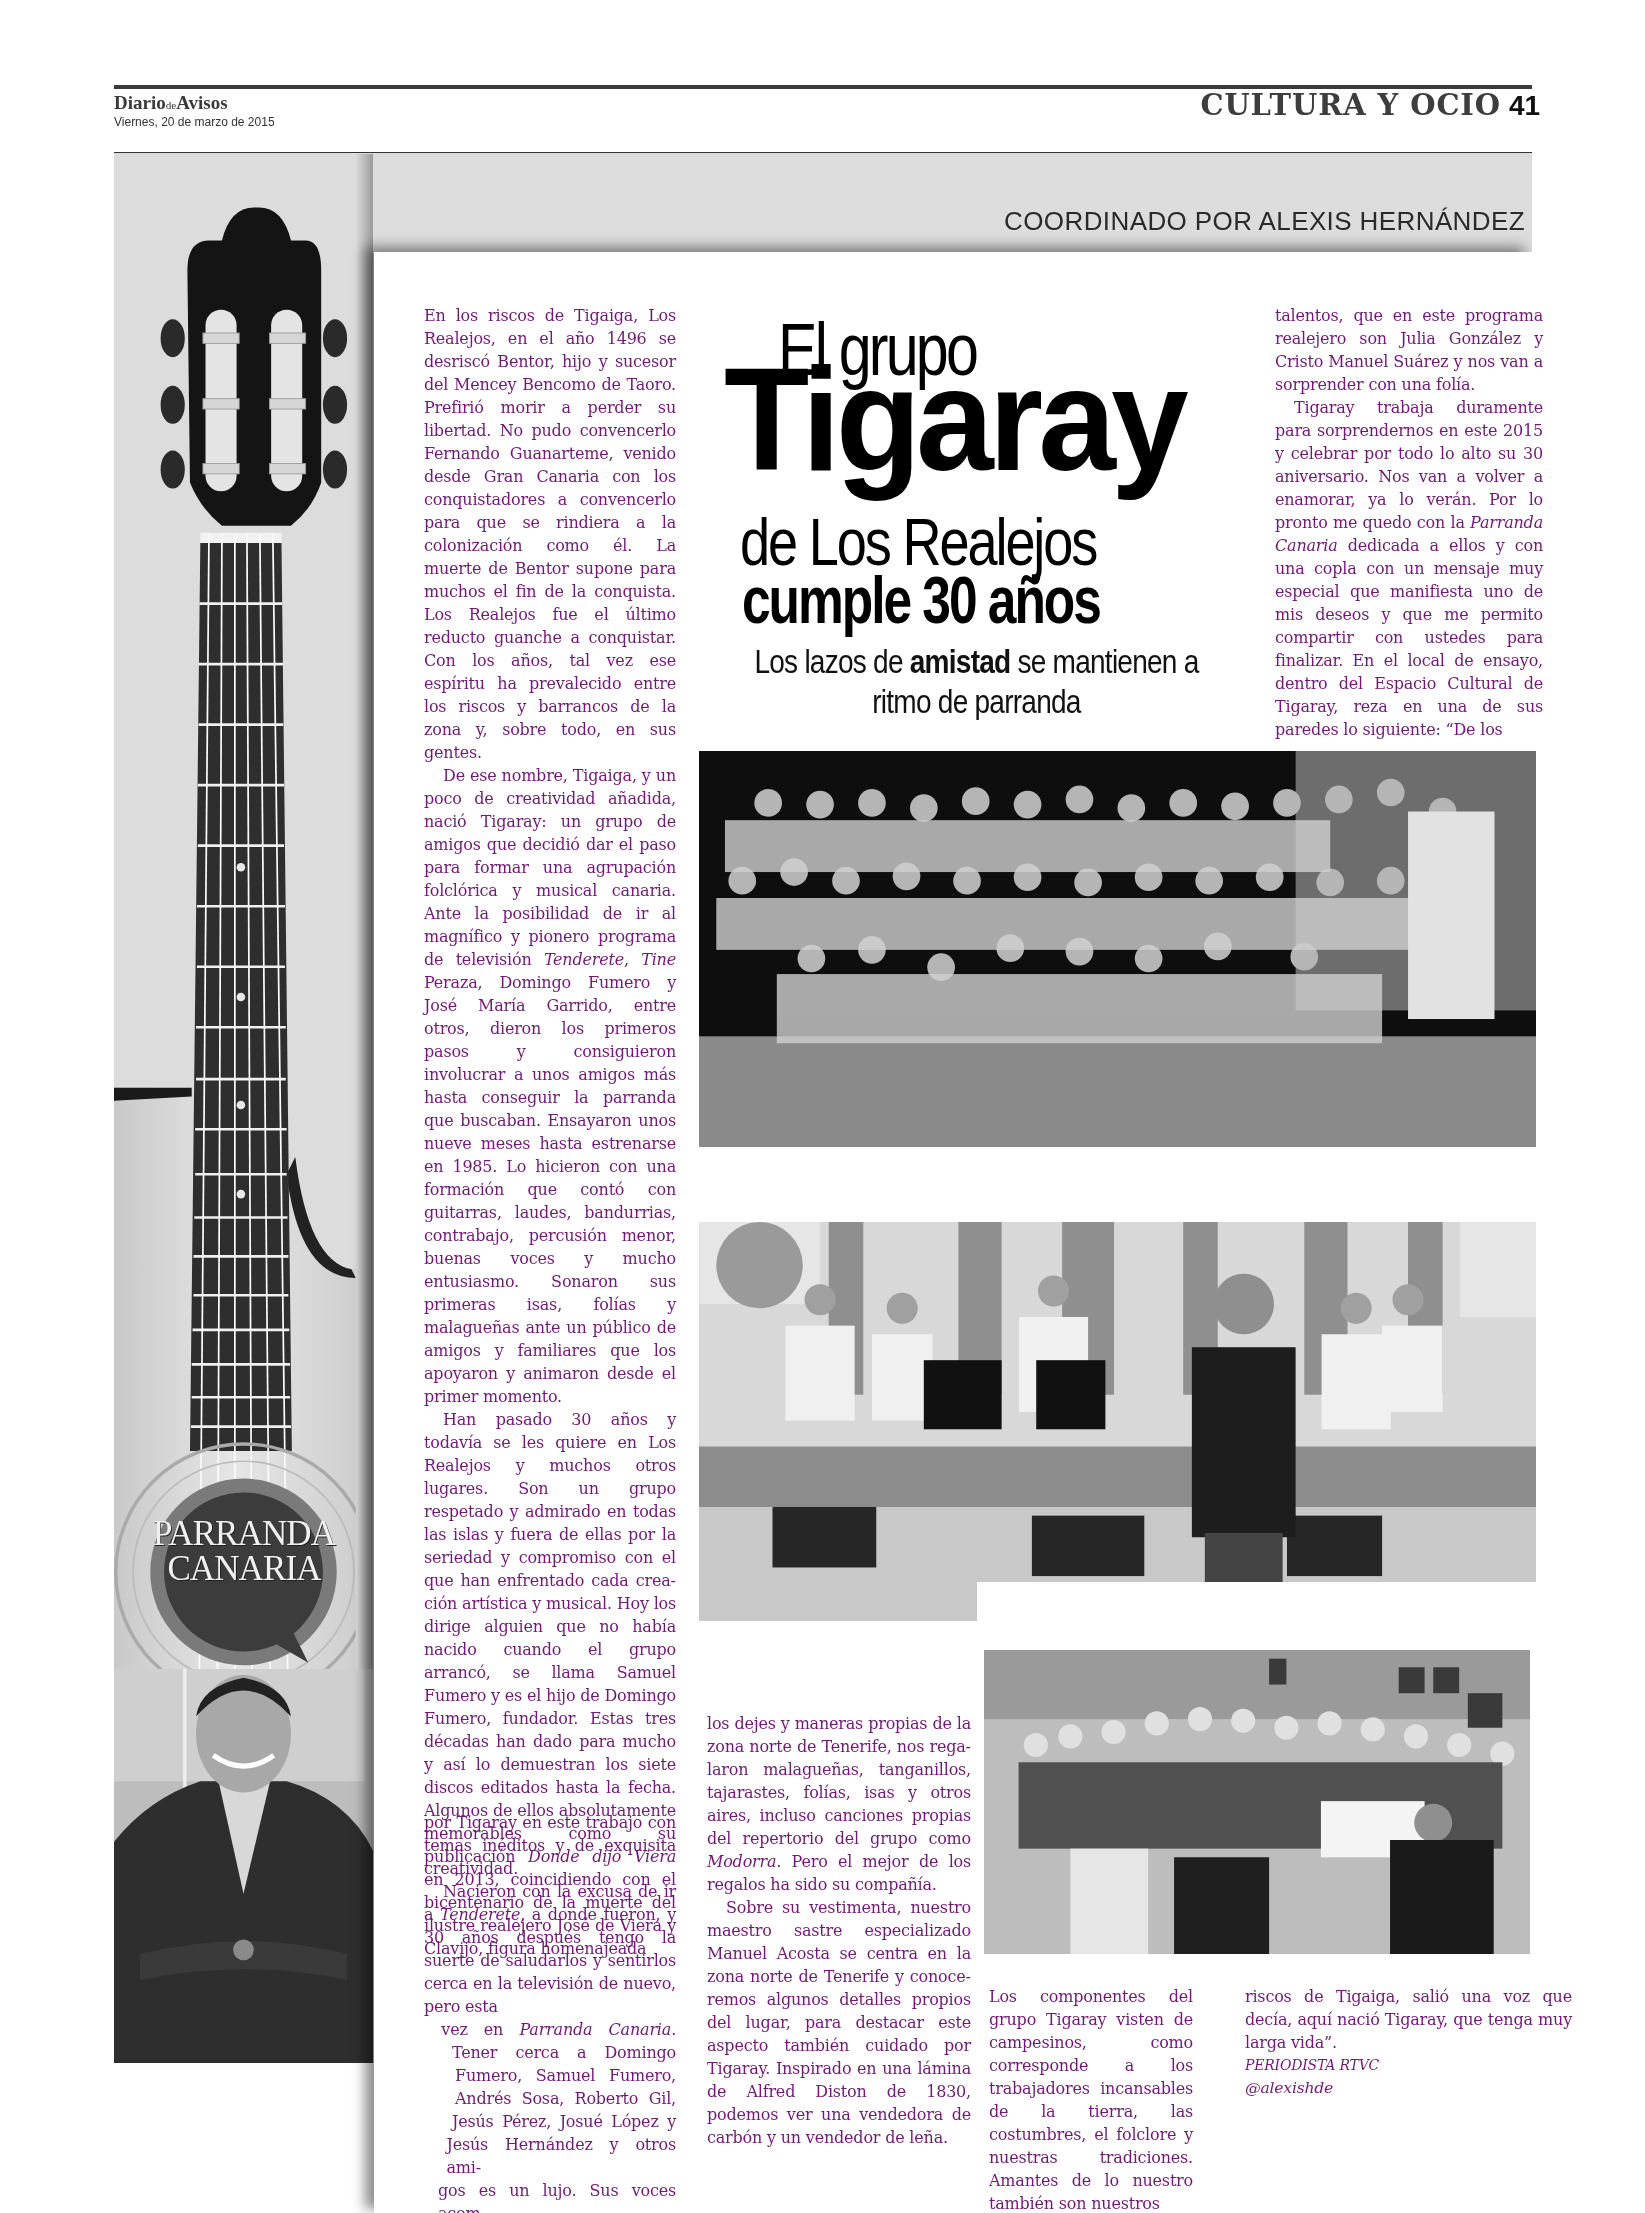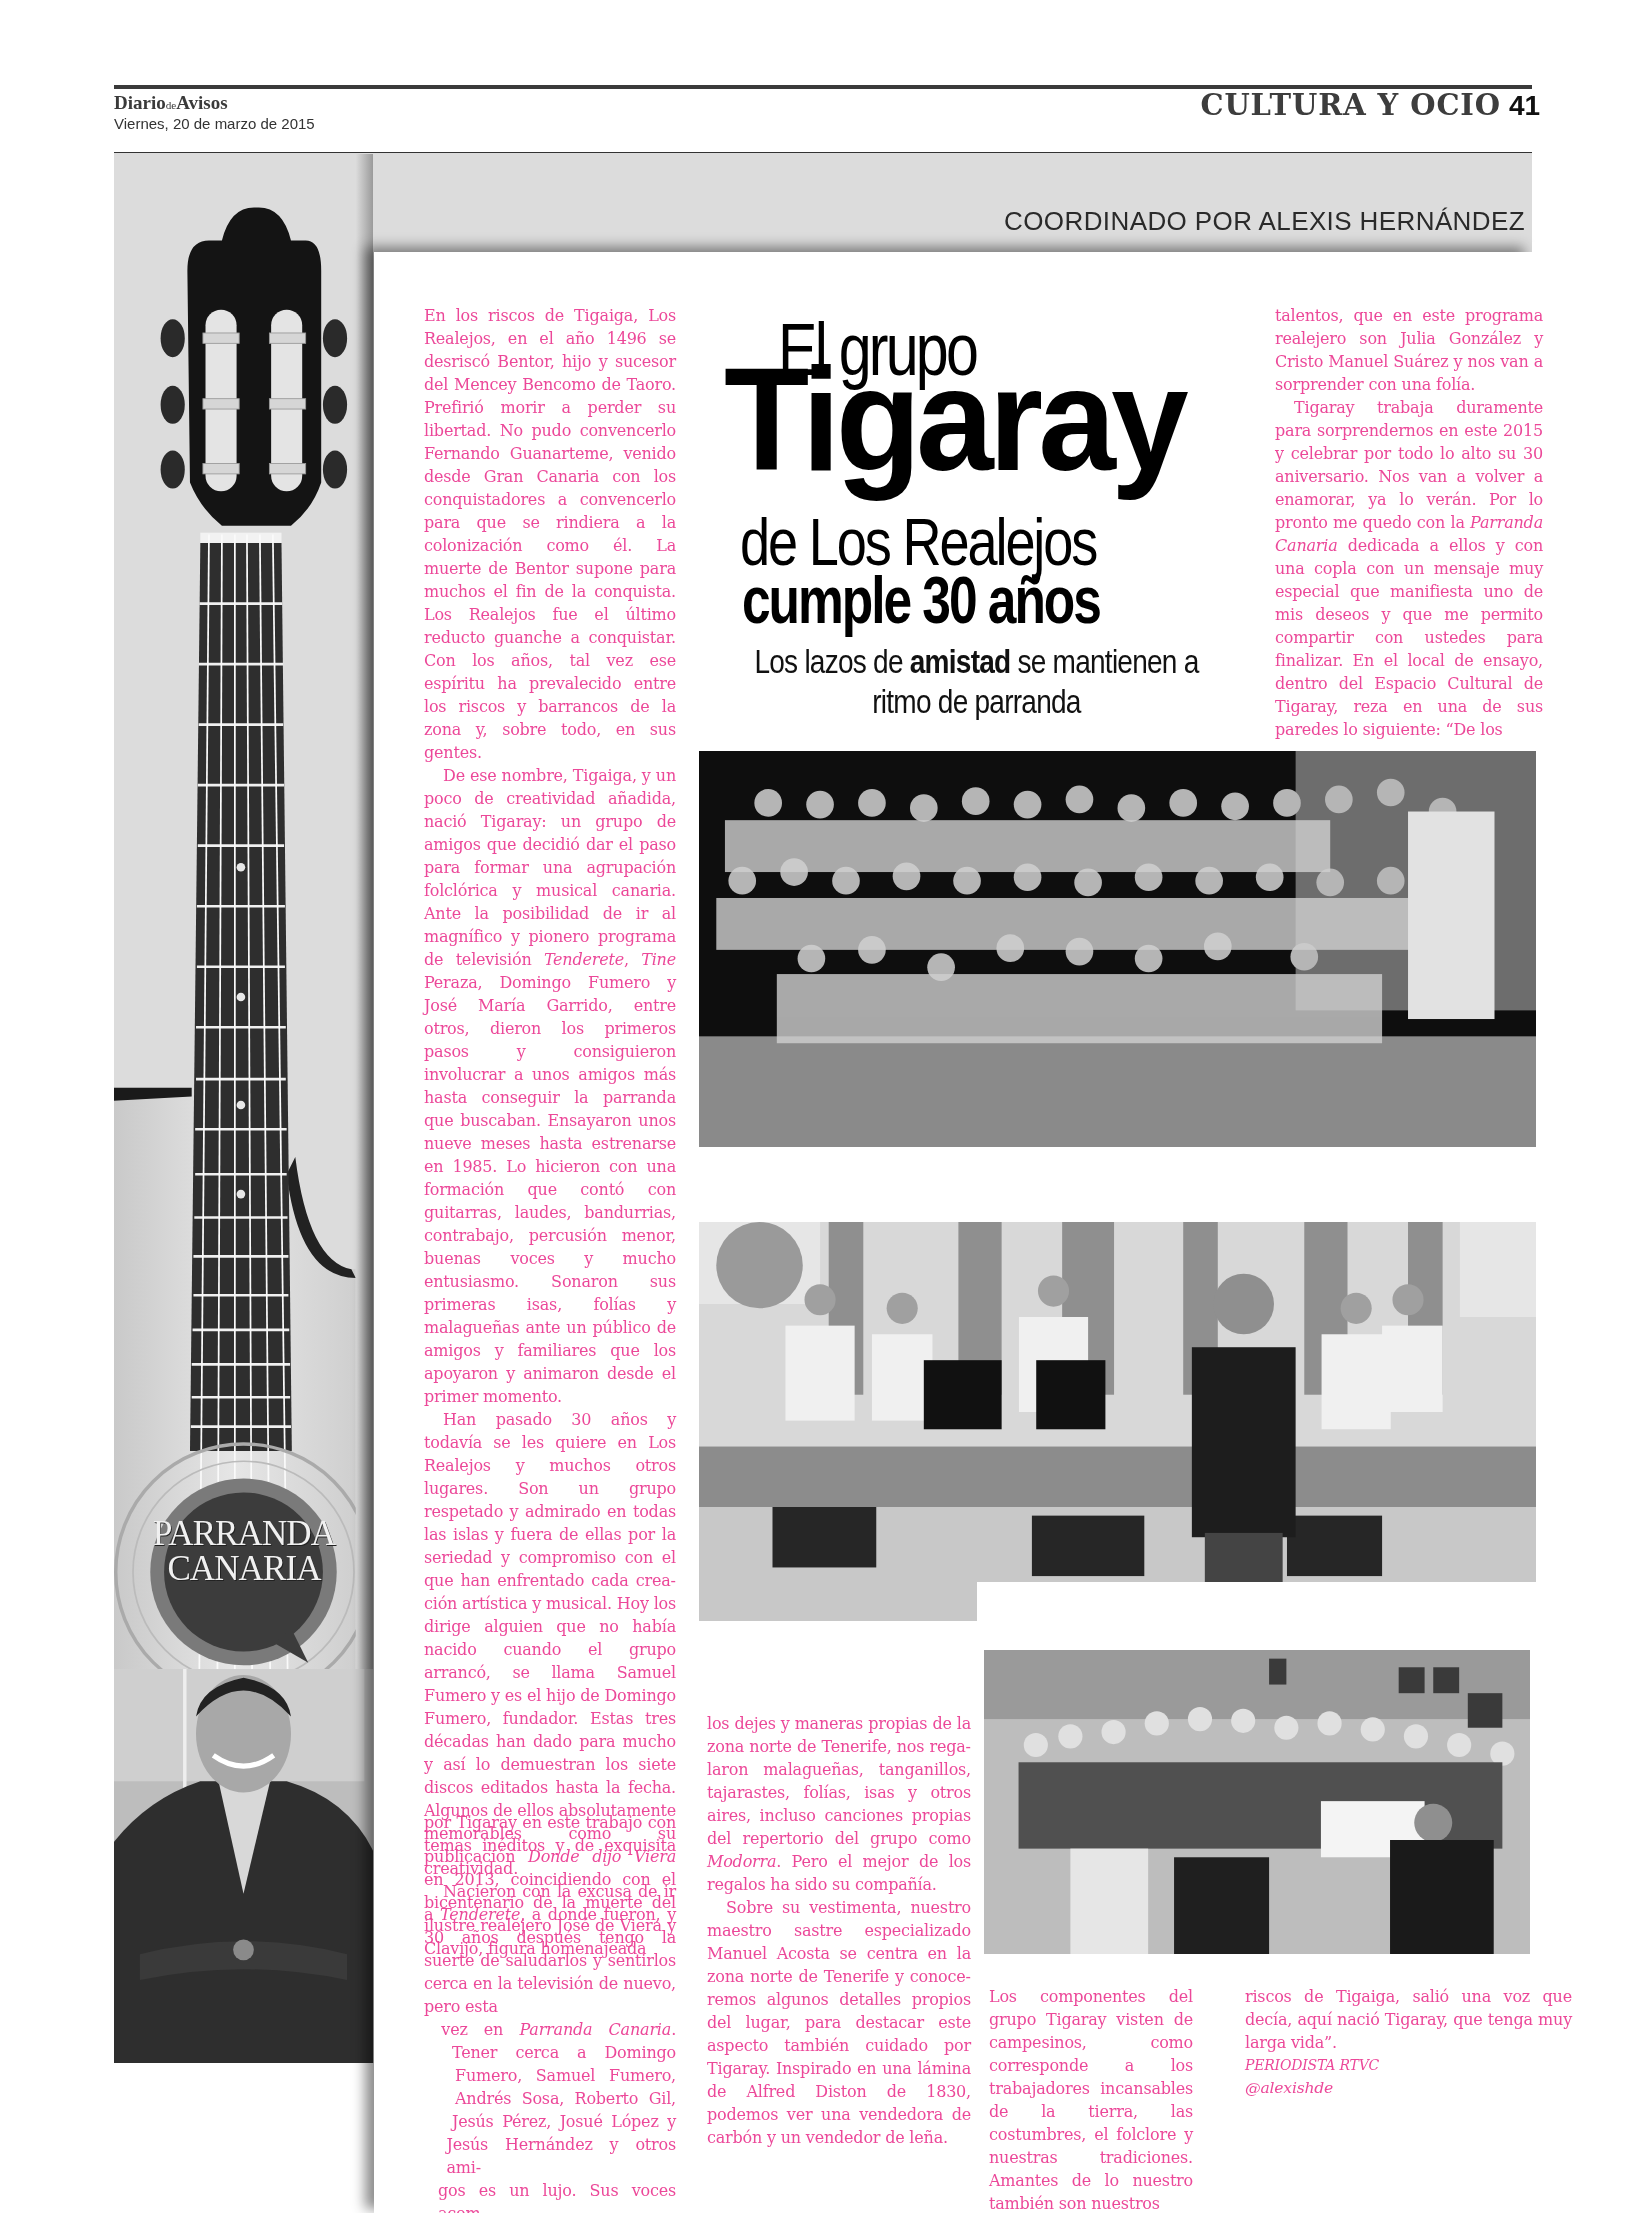--- a/index.html
+++ b/index.html
@@ -3,39 +3,39 @@
 <meta charset="utf-8">
 <style>
   * { box-sizing: border-box; margin: 0; padding: 0; }
   html, body { width: 1646px; height: 2214px; background: #ffffff; overflow: hidden; }
   body { position: relative; font-family: "DejaVu Serif", serif; color: #1a1a1a; }
 
   
   .top-rule { position: absolute; left: 114px; top: 85px; width: 1418px; height: 4.3px; background: #3a3a3a; }
   .masthead { position: absolute; left: 114px; top: 92px; font-family: "Liberation Serif", serif; font-weight: bold; font-size: 19px; color: #3a3a3a; }
   .masthead .de { font-size: 11.2px; font-weight: normal; }
-  .issue-date { position: absolute; left: 114px; top: 115px; font-family: "Liberation Sans", sans-serif; font-size: 15px; color: #333; }
+  .issue-date { position: absolute; left: 114px; top: 115px; font-family: "Liberation Sans", sans-serif; font-size: 12px; color: #333; }
   .section-title { position: absolute; right: 145px; top: 88px; font-family: "DejaVu Serif", serif; font-weight: bold; font-size: 29px; letter-spacing: 0.9px; color: #3d3d3d; }
   .page-number { position: absolute; left: 1509px; top: 90px; font-family: "Liberation Sans", sans-serif; font-weight: bold; font-size: 28px; color: #111; }
 
   
   .gray-panel { position: absolute; left: 114px; top: 152px; width: 1418px; height: 1911px; background: #dcdcdc; border-top: 1.7px solid #333; }
   .coordinator { position: absolute; right: 121px; top: 206px; font-family: "Liberation Sans", sans-serif; font-size: 26px; letter-spacing: 0.4px; color: #2a2a2a; font-weight: 300; }
   .content-box { position: absolute; left: 374px; top: 252px; width: 1159px; height: 1962px; background: #ffffff; box-shadow: -8.6px -5.2px 12px rgba(0,0,0,0.45); }
   .content-box-mask { position: absolute; left: 1532px; top: 242px; width: 113px; height: 1972px; background: #ffffff; }
 
   
   .guitar { position: absolute; left: 114px; top: 154px; width: 259px; height: 1909px; }
   .guitar svg { width: 100%; height: 100%; display: block; }
 
   .columnist-photo { position: absolute; left: 114px; top: 1669px; width: 259px; height: 394px; overflow: hidden; }
   .columnist-photo svg { width: 100%; height: 100%; display: block; }
 
   
-  .col { position: absolute; font-family: "DejaVu Serif", serif; font-size: 16px; line-height: 23px; text-align: justify; hyphens: manual; color: #ec4899; letter-spacing: -0.2px; }
+  .col { position: absolute; font-family: "DejaVu Serif", serif; font-size: 16px; line-height: 23px; text-align: justify; hyphens: manual; color: #701a75; letter-spacing: -0.2px; }
   .col p { text-indent: 0; }
   .col p.ind { text-indent: 19px; }
   .col i { font-style: italic; }
   .col-1 { left: 424px; top: 304px; width: 252px; }
   .col-1b { left: 424px; top: 1811px; width: 252px; }
   .col-3 { left: 1275px; top: 304px; width: 268px; }
   .col-2b { left: 707px; top: 1712px; width: 264px; }
   .col-4 { left: 989px; top: 1985px; width: 204px; }
   .col-5 { left: 1217px; top: 1985px; width: 327px; margin-left: 28px; }
   .signature { text-align: left; font-style: italic; font-size: 15.6px; line-height: 22.5px; }

